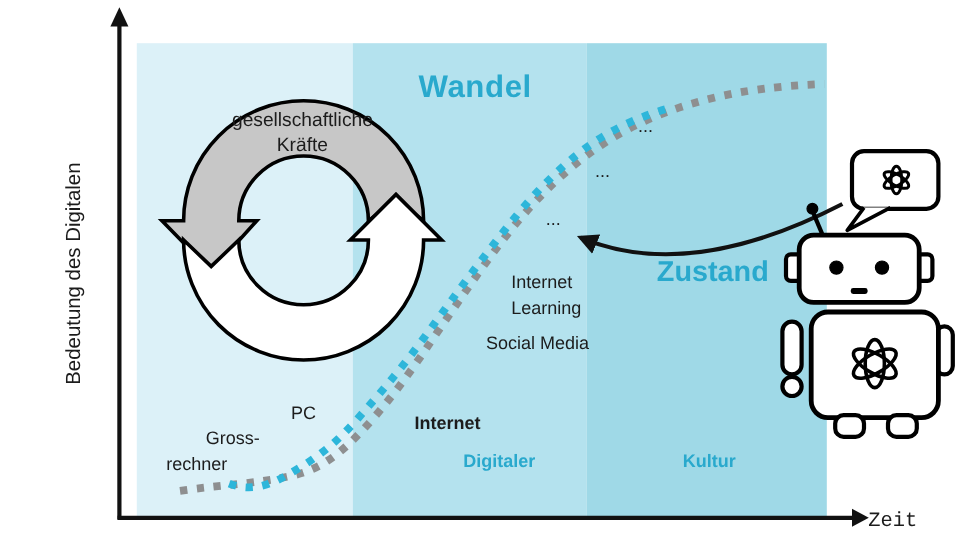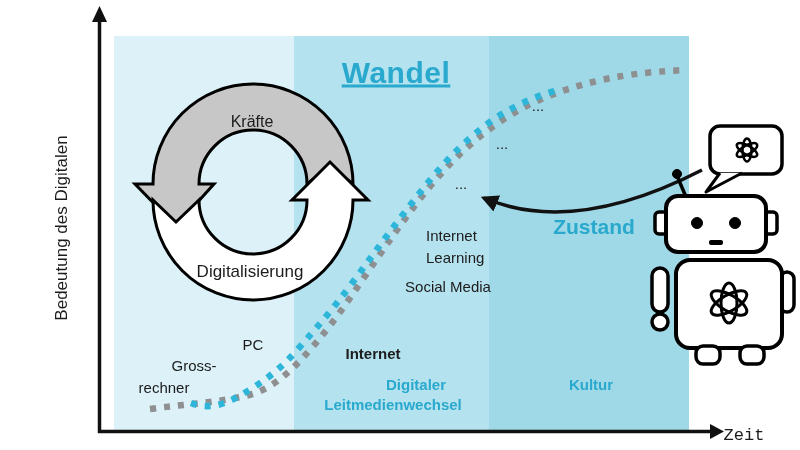--- a/index.html
+++ b/index.html
@@ -6,22 +6,22 @@
   .stage{position:relative;width:800px;height:450px;background:#fff;overflow:hidden;
          font-family:"Liberation Sans",sans-serif;}
   .band{position:absolute;top:36px;height:395px;}
   .band1{left:114px;width:180px;background:#dcf1f8;}
   .band2{left:294px;width:195px;background:#b4e2ee;}
   .band3{left:489px;width:200px;background:#9fd9e7;}
   svg.overlay{position:absolute;left:0;top:0;}
   .label{position:absolute;transform:translate(-50%,-50%);white-space:nowrap;
          color:#1c1c1c;font-size:15px;line-height:1.1;text-align:center;}
   .accent{color:#29a9cd;font-weight:700;}
-  .title{font-size:30px;letter-spacing:.5px;text-decoration:underline;}
-  .state{font-size:21px;}
+  .title{font-size:26px;letter-spacing:.5px;}
+  .state{font-size:24px;}
   .cyclelabel{font-size:16px;}
   .biglabel{font-size:17px;}
   .axis{font-size:17px;}
   .ylabel{transform:translate(-50%,-50%) rotate(-90deg);}
   .ml{transform:translate(0,-50%);text-align:left;}
 </style>
 </head>
 <body>
 
 <div class="stage">
@@ -97,33 +97,32 @@
       <rect x="696" y="346" width="24" height="18" rx="7" stroke-width="3.5"></rect>
       <rect x="740" y="346" width="24" height="18" rx="7" stroke-width="3.5"></rect>
     </g>
   </svg>
 
   <div class="label accent title" style="left:396px;top:72px;">Wandel</div>
 
   <div class="label ylabel axis" style="left:62px;top:228px;">Bedeutung des Digitalen</div>
   <div class="label axis" style="left:744px;top:436px;font-family:Liberation Mono, monospace;">Zeit</div>
 
+  <div class="label cyclelabel" style="left:252px;top:101px;">gesellschaftliche</div>
   <div class="label cyclelabel" style="left:252px;top:122px;">Kräfte</div>
-  <div class="label biglabel" style="left:250px;top:272px;">Digitalisierung</div>
 
   <div class="label" style="left:152px;top:366px;margin-left:42px;">Gross-</div>
   <div class="label" style="left:164px;top:388px;text-align:right;">rechner</div>
   <div class="label" style="left:253px;top:345px;">PC</div>
   <div class="label" style="left:373px;top:354px;font-weight:bold;">Internet</div>
   <div class="label" style="left:448px;top:287px;">Social Media</div>
   <div class="label ml" style="left:426px;top:236px;">Internet</div>
   <div class="label ml" style="left:426px;top:258px;">Learning</div>
   <div class="label" style="left:461px;top:184px;">...</div>
   <div class="label" style="left:502px;top:144px;">...</div>
   <div class="label" style="left:538px;top:106px;">...</div>
 
   <div class="label accent state" style="left:594px;top:227px;">Zustand</div>
 
   <div class="label accent" style="left:416px;top:385px;">Digitaler</div>
-  <div class="label accent" style="left:393px;top:405px;">Leitmedienwechsel</div>
   <div class="label accent" style="left:591px;top:385px;">Kultur</div>
 
 </div>
 
 </body></html>

